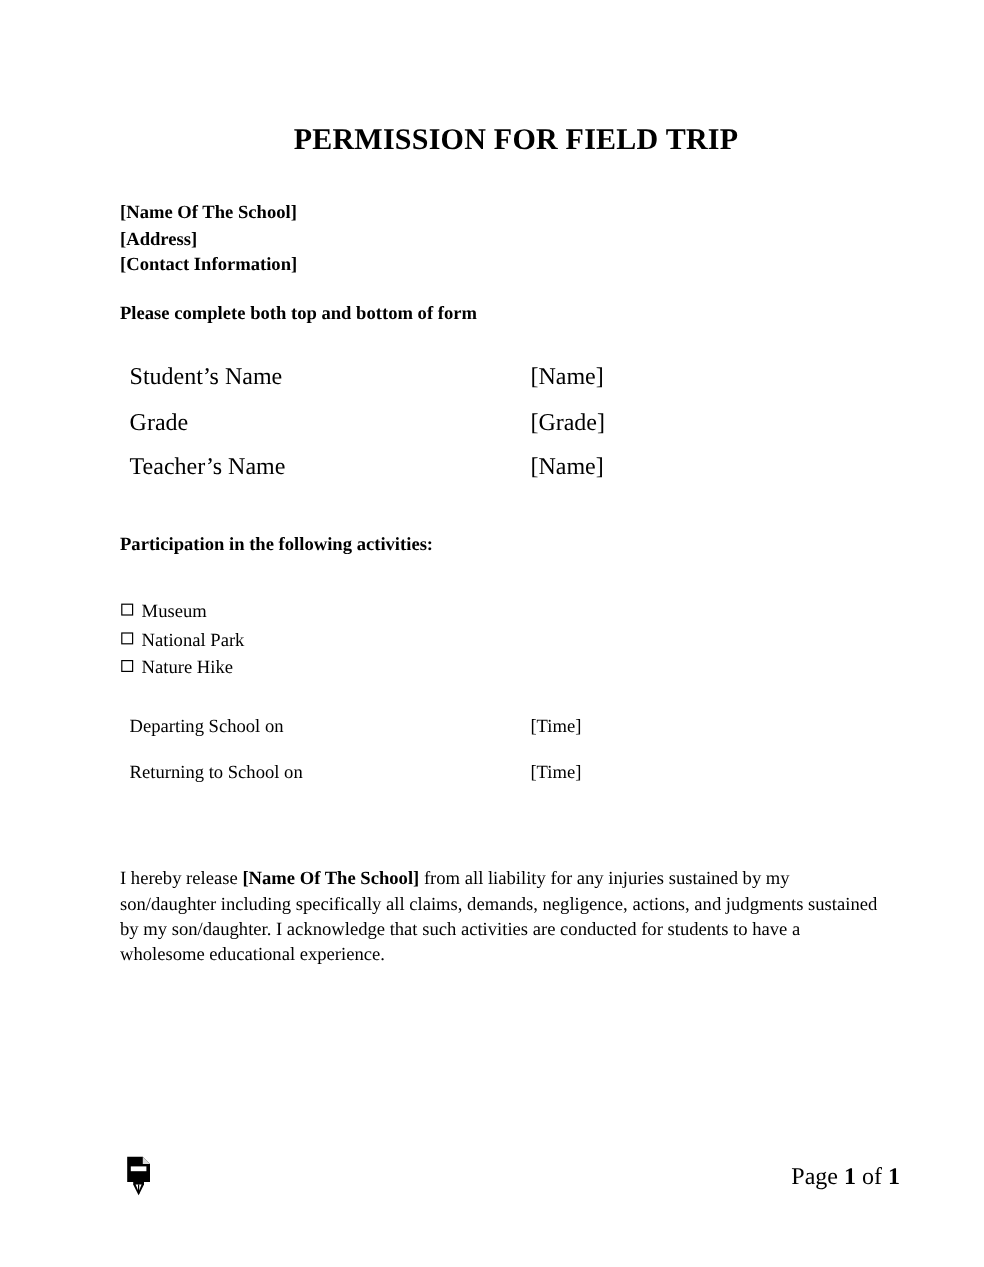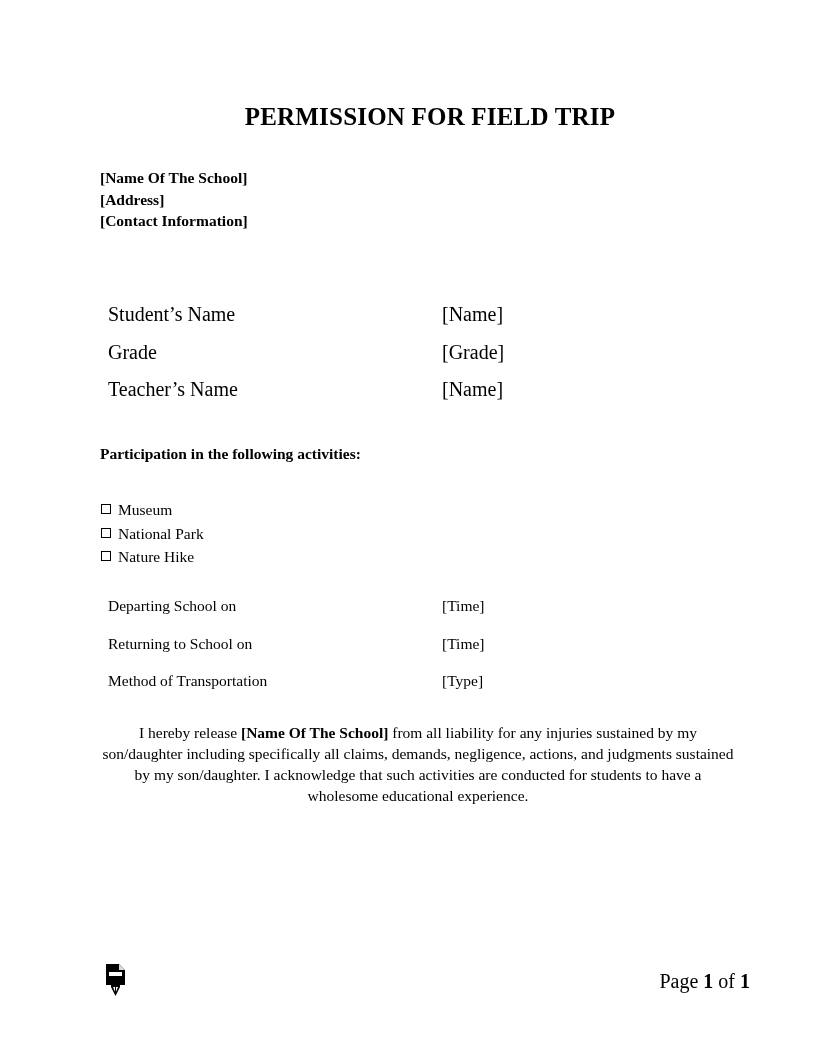--- a/index.html
+++ b/index.html
@@ -103,21 +103,21 @@
     vertical-align: 1px;
     box-sizing: border-box;
   }
   .release-paragraph {
     position: absolute;
     top: 722px;
     left: 80px;
     width: 636px;
     font-size: 15.5px;
     line-height: 21px;
-    text-align: center;
+    text-align: left;
   }
   .release-paragraph b {
     font-weight: bold;
   }
   .footer-logo {
     position: absolute;
     left: 84px;
     top: 963px;
     width: 24px;
     height: 36px;
@@ -140,20 +140,21 @@
 <div class="page">
 
   <div class="doc-title">PERMISSION FOR FIELD TRIP</div>
 
   <div class="school-block">
     <div>[Name Of The School]</div>
     <div>[Address]</div>
     <div>[Contact Information]</div>
   </div>
 
+  <div class="instruction">Please complete both top and bottom of form</div>
 
   <div class="info-table">
     <div class="info-row">
       <span class="info-label">Student’s Name</span>
       <span class="info-value">[Name]</span>
     </div>
     <div class="info-row">
       <span class="info-label">Grade</span>
       <span class="info-value">[Grade]</span>
     </div>
@@ -178,24 +179,20 @@
   </div>
 
   <div class="info-table-2">
     <div class="info-row">
       <span class="info-label">Departing School on</span>
       <span class="info-value">[Time]</span>
     </div>
     <div class="info-row">
       <span class="info-label">Returning to School on</span>
       <span class="info-value">[Time]</span>
-    </div>
-    <div class="info-row">
-      <span class="info-label">Method of Transportation</span>
-      <span class="info-value">[Type]</span>
     </div>
   </div>
 
   <div class="release-paragraph"><span>I hereby release </span><b>[Name Of The School]</b><span> from all liability for any injuries sustained by my son/daughter including specifically all claims, demands, negligence, actions, and judgments sustained by my son/daughter. I acknowledge that such activities are conducted for students to have a wholesome educational experience.</span></div>
 
   <div class="footer-logo">
     <svg width="24" height="36" viewBox="0 0 24 36" xmlns="http://www.w3.org/2000/svg">
       <path d="M2 1 H15 L21 7 V22 H2 Z" fill="#000000"></path>
       <path d="M15 1 L15 7 L21 7 Z" fill="#ffffff"></path>
       <path d="M15 1 L21 7 L15 7 Z" fill="#000000" opacity="0.15"></path>

